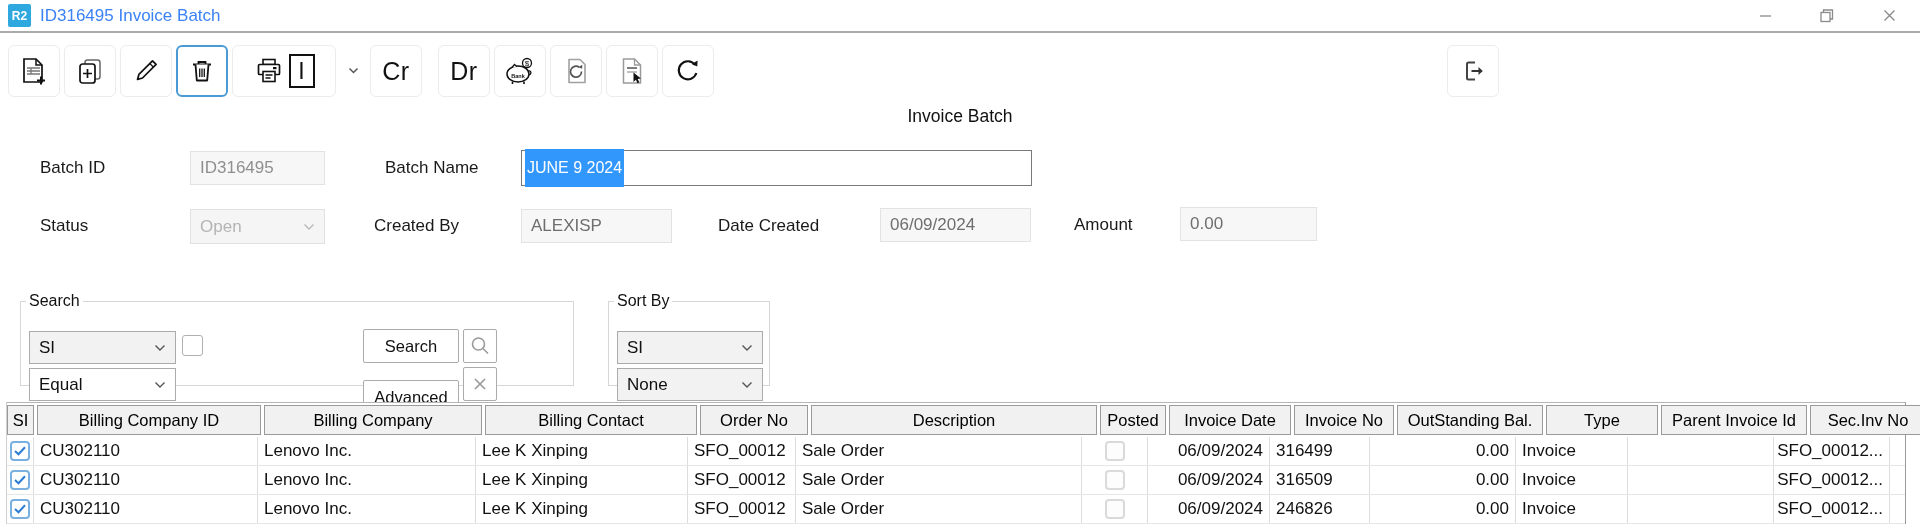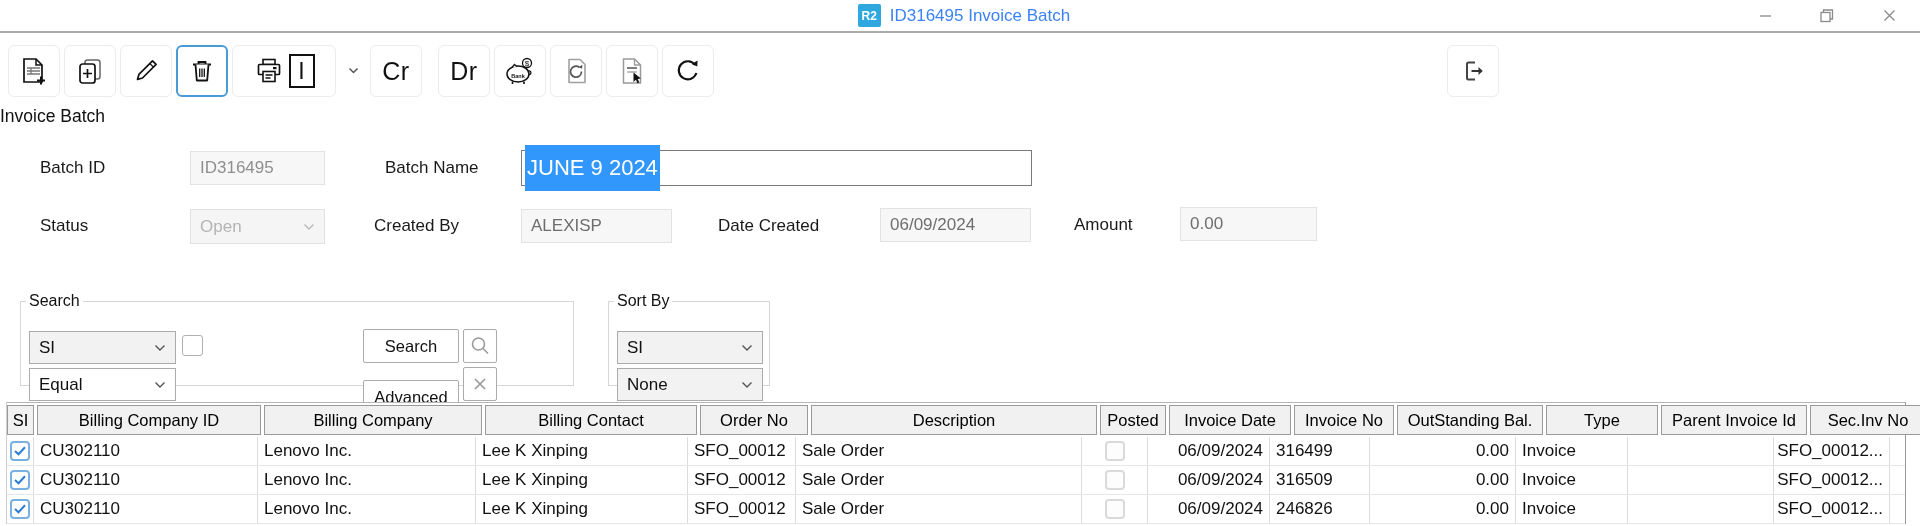--- a/index.html
+++ b/index.html
@@ -2,21 +2,21 @@
 <html><head>
 <meta charset="utf-8">
 <style>
   * { box-sizing: border-box; margin: 0; padding: 0; }
   html, body { width: 1920px; height: 526px; overflow: hidden; background: #fff;
     font-family: "Liberation Sans", sans-serif; color: #1a1a1a; }
   .window { position: relative; width: 1920px; height: 526px; background: #fff; }
 
   
   .titlebar { position: absolute; top: 0; left: 0; width: 1920px; height: 33px;
-    background: #fff; border-bottom: 2px solid #ababab; display: flex; align-items: center; justify-content: center; }
+    background: #fff; border-bottom: 2px solid #ababab; display: flex; align-items: center; }
   .logo { display: inline-flex; align-items: center; justify-content: center;
     width: 23px; height: 23px; margin-left: 8px; background: #2fa7df; color: #fff;
     font-size: 12px; font-weight: bold; border-radius: 2px; }
   .title { margin-left: 9px; font-size: 17px; color: #3b82f6; }
   .wincontrols { position: absolute; right: 0; top: 0; height: 31px; display: flex; }
   .winbtn { width: 62px; height: 31px; display: flex; align-items: center; justify-content: center; cursor: default; }
 
   
   .toolbar { position: absolute; top: 45px; left: 8px; display: flex; align-items: center; gap: 4px; }
   .tbtn { width: 52px; height: 52px; border: 1px solid #ececec; border-radius: 6px;
@@ -24,34 +24,34 @@
   .tbtn.focused { border: 2px solid #4a9bd5; }
   .tbtn.wide { width: 104px; gap: 5px; }
   .tbtn.nob { border-color: transparent; width: 26px; }
   .tlabel { font-size: 25px; font-weight: 500; color: #111; letter-spacing: 0.5px; }
   .ibox { width: 26px; height: 34px; border: 2px solid #111; display: flex; align-items: center;
     justify-content: center; font-size: 23px; color: #111; }
   .tgap { width: 8px; }
   .exitbtn { position: absolute; top: 45px; left: 1447px; }
 
   
-  .heading { position: absolute; top: 106px; left: 0; width: 1920px; 
+  .heading { position: absolute; top: 106px; left: 0; width: 1920px; text-align: center;
     font-size: 17.5px; color: #111; }
 
   
   .flabel { position: absolute; font-size: 17px; color: #1a1a1a; line-height: 34px; }
   .ffield { position: absolute; height: 34px; line-height: 32px; font-size: 17px;
     padding: 0 9px; background: #f7f7f7; border: 1px solid #e3e3e3; color: #6e6e6e;
     white-space: nowrap; overflow: hidden; }
   [data-name="batch-id-label"]      { left: 40px;  top: 151px; }
   [data-name="batch-id-field"]      { left: 190px; top: 151px; width: 135px; color:#8f8f8f; }
   [data-name="batch-name-label"]    { left: 385px; top: 151px; }
   [data-name="batch-name-input"]    { position: absolute; left: 521px; top: 150px; width: 511px; height: 36px;
     background: #fff; border: 1px solid #7a7a7a; display: flex; align-items: center; padding: 0 3px; }
-  .selection { background: #3297fd; color: #fff; font-size: 22px; padding: 10px 2px; }
+  .selection { background: #3297fd; color: #fff; font-size: 16px; padding: 10px 2px; }
   [data-name="status-label"]        { left: 40px;  top: 209px; }
   [data-name="status-dropdown"]     { position: absolute; left: 190px; top: 209px; width: 135px; height: 35px;
     background: #f5f5f5; border: 1px solid #e1e1e1; }
   [data-name="status-dropdown"] .ddtext { color: #b4b4b4; }
   [data-name="created-by-label"]    { left: 374px; top: 209px; }
   [data-name="created-by-field"]    { left: 521px; top: 209px; width: 151px; }
   [data-name="date-created-label"]  { left: 718px; top: 209px; }
   [data-name="date-created-field"]  { left: 880px; top: 208px; width: 151px; }
   [data-name="amount-label"]        { left: 1074px; top: 208px; }
   [data-name="amount-field"]        { left: 1180px; top: 207px; width: 137px; }

